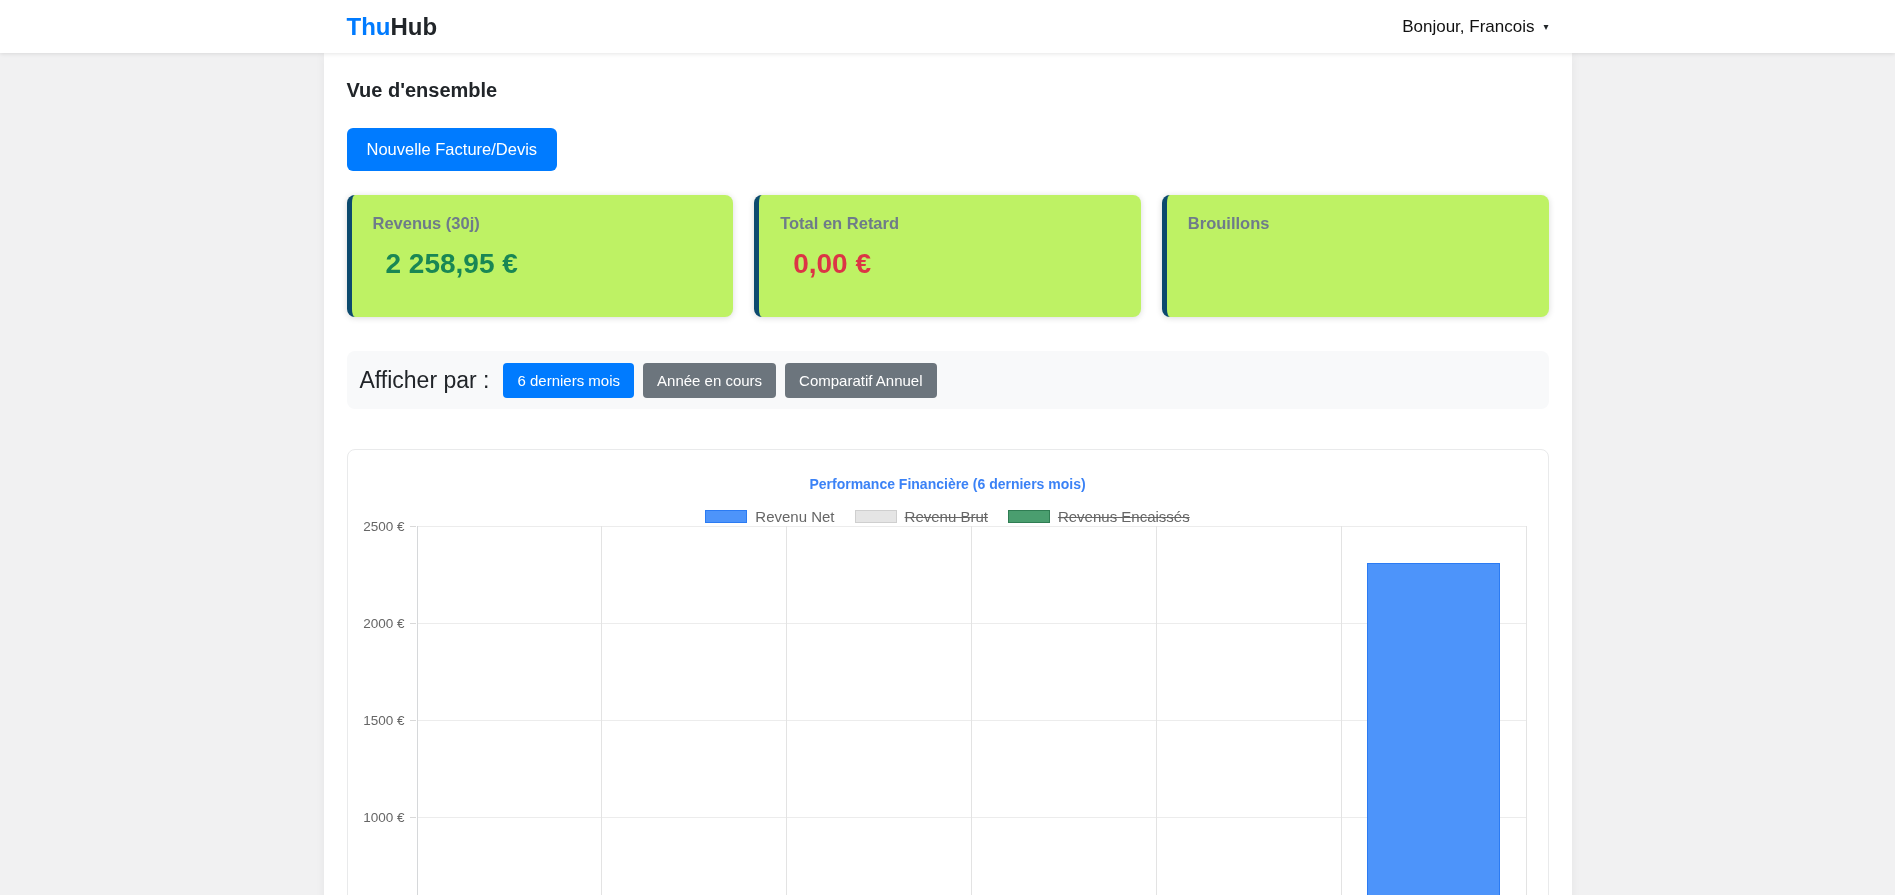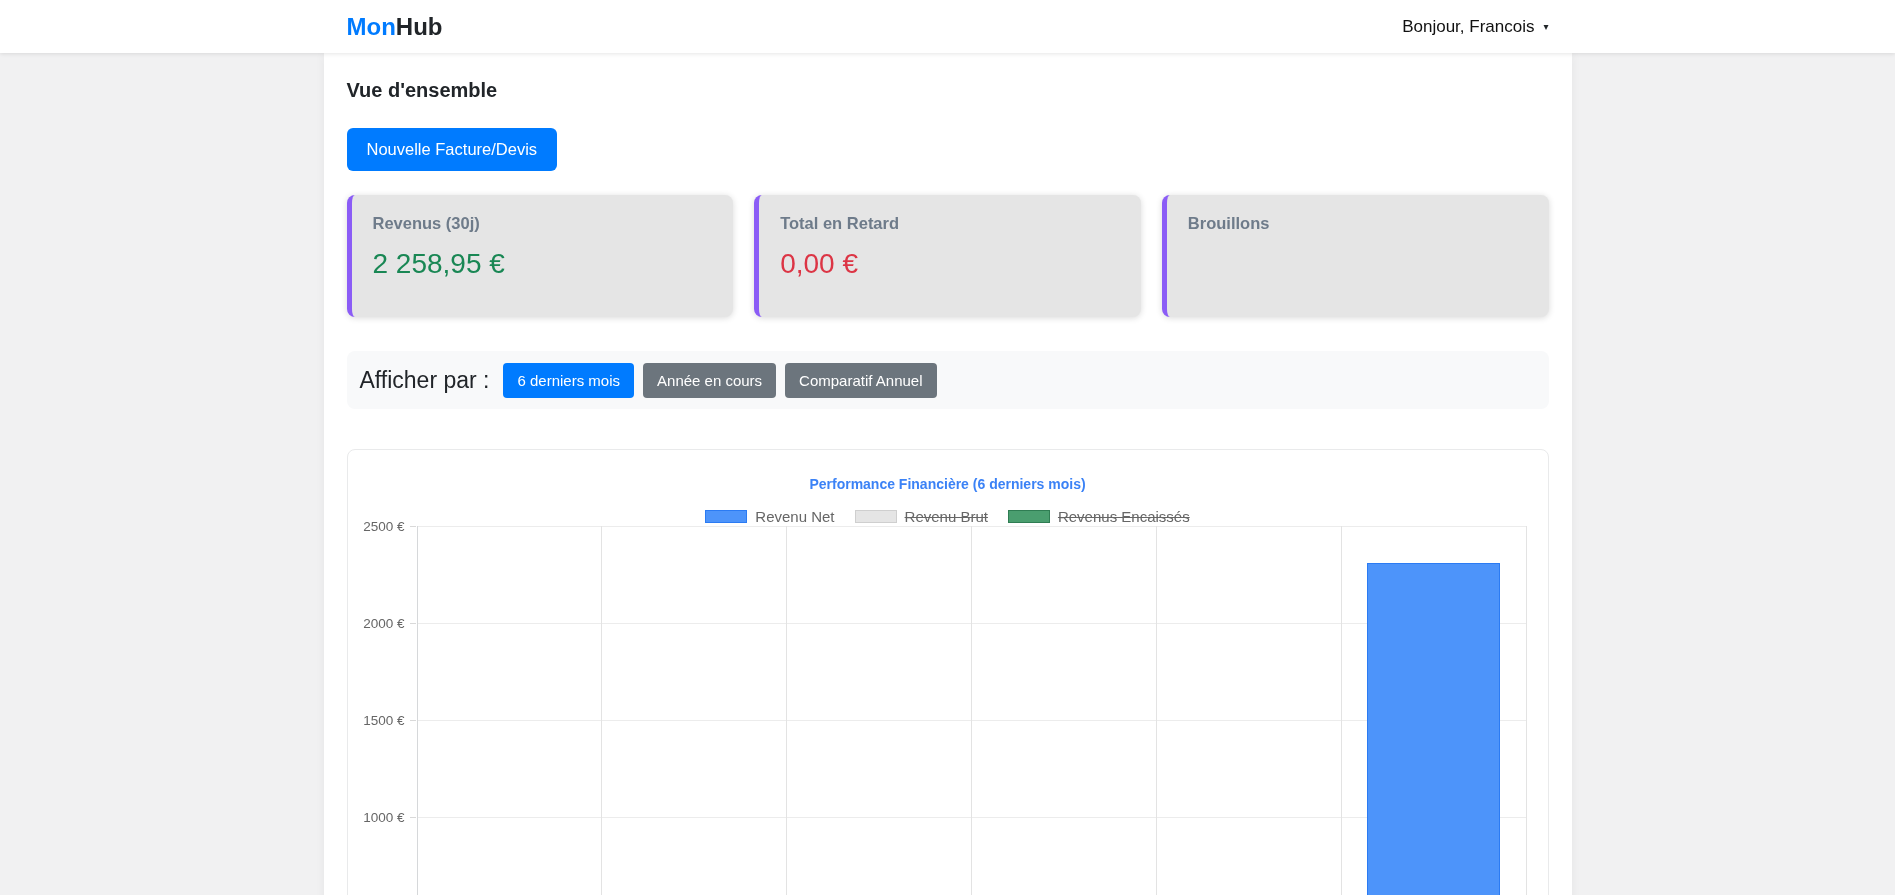--- a/index.html
+++ b/index.html
@@ -23,26 +23,26 @@
   
   .column { width:1248px; margin:0 auto; background:#fff; min-height:842px; padding:26px 23px 40px; box-shadow:0 0 10px rgba(0,0,0,.05); }
   h1.page-title { font-size:20px; font-weight:bold; margin:0 0 26px; }
   .btn-primary {
     display:inline-block; background:#007bff; color:#fff; border:none; border-radius:6px;
     font-size:16.5px; font-family:inherit; padding:12px 20px; cursor:pointer; margin-bottom:24px;
   }
   
   .cards { display:flex; gap:21px; margin-bottom:34px; }
   .stat-card {
-    flex:1; height:122px; background:#e5e5e5; border-radius:8px;
-    border-left:5px solid #8b5cf6; box-shadow:0 1px 6px rgba(0,0,0,.15);
+    flex:1; height:122px; background:#bef264; border-radius:8px;
+    border-left:5px solid #0c4a6e; box-shadow:0 1px 6px rgba(0,0,0,.15);
     padding:19px 21px;
   }
   .stat-label { font-size:16.5px; font-weight:bold; color:#6e7b8a; margin-bottom:15px; }
-  .stat-value { font-size:28px; font-weight:normal; color:#2b3035; }
+  .stat-value { font-size:28px; font-weight:bold; color:#2b3035;margin-left:13px; }
   
   .filterbar {
     background:#f8f9fa; border-radius:8px; height:58px; display:flex; align-items:center;
     padding:0 13px; margin-bottom:40px;
   }
   .filter-label { font-size:23px; margin-right:14px; }
   .pill { border:none; border-radius:4px; color:#fff; font-family:inherit; font-size:15px; padding:9px 14px; margin-right:9px; cursor:pointer; }
   .pill.active { background:#007bff; }
   .pill.inactive { background:#6c757d; }
   
@@ -59,21 +59,21 @@
   .ytick-label { position:absolute; right:calc(100% + 12px); transform:translateY(-50%); font-size:13.5px; color:#666; white-space:nowrap; }
   .ytick-mark { position:absolute; width:6px; height:1px; background:#d9d9d9; left:-7px; }
   .bar { position:absolute; }
 </style>
 </head>
 <body>
 
 <div class="topbar">
   <div class="topbar-inner">
     <div class="logo">
-      <span class="p1">Mon</span><span class="p2">Hub</span>
+      <span class="p1">Thu</span><span class="p2">Hub</span>
     </div>
     <div class="usermenu">
       <span>Bonjour, Francois</span>
       <span class="caret">▾</span>
     </div>
   </div>
 </div>
 
 <div class="column">
 

